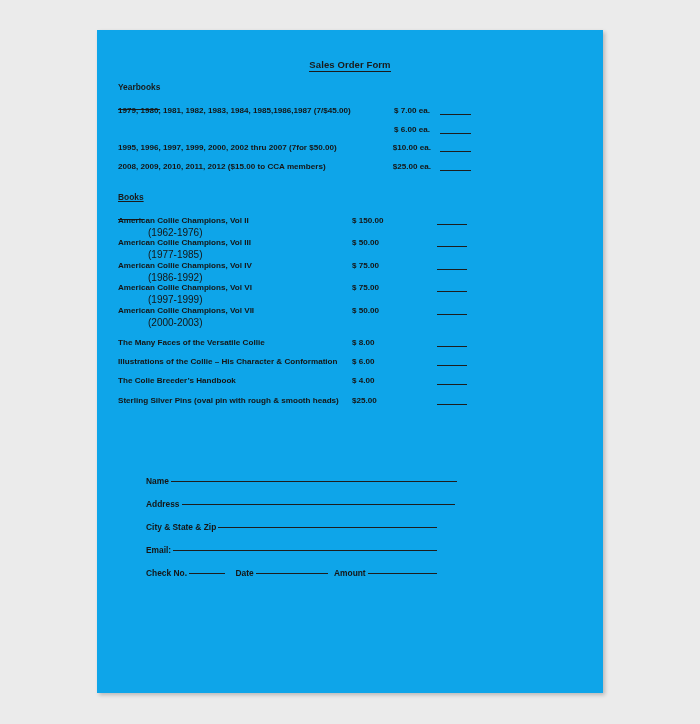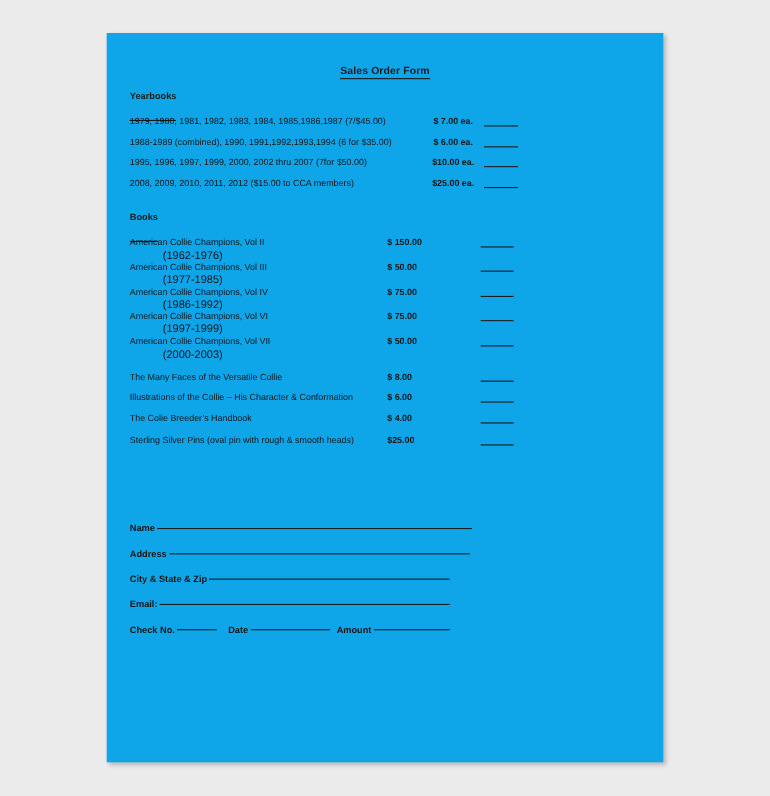--- a/index.html
+++ b/index.html
@@ -45,35 +45,35 @@
     left: 21px;
     font-size: 8.4px;
     font-weight: bold;
     color: #1a1a1a;
   }
   .section-head span {
     border-bottom: 1px solid #1a1a1a;
     padding-bottom: 17px;
   }
   #head-yearbooks { top: 52px; }
-  #head-books     { top: 162px; }
+  #head-books     { top: 162px; text-decoration: underline; }
 
   
   .row {
     position: absolute;
     left: 21px;
     width: 465px;
     height: 12px;
   }
   .row .label {
     position: absolute;
     left: 0;
     top: 0;
     font-size: 8.1px;
-    font-weight: normal;
+    font-weight: bold;
     color: #151515;
     white-space: nowrap;
   }
   .row .price {
     position: absolute;
     top: 0;
     font-size: 8.1px;
     font-weight: bold;
     color: #151515;
     white-space: nowrap;
@@ -107,20 +107,21 @@
   .field {
     position: absolute;
     left: 21px;
     height: 12px;
     white-space: nowrap;
   }
   .field .flabel {
     font-size: 8.4px;
     font-weight: bold;
     color: #151515;
+    margin-left: 28px;
   }
   .field .fline {
     display: inline-block;
     height: 0;
     border-bottom: 1.3px solid #1d1d1d;
     vertical-align: 2px;
     margin-left: 2px;
   }
   .ghost {
     position: absolute;
@@ -148,21 +149,20 @@
   <div class="section-head" id="head-yearbooks">
     <span>Yearbooks</span>
   </div>
 
   <div class="row yb" style="top:76px">
     <div class="label">1979, 1980, 1981, 1982, 1983, 1984, 1985,1986,1987 (7/$45.00)</div>
     <div class="price">$ 7.00 ea.</div>
     <div class="blank"></div>
   </div>
   <div class="row yb" style="top:95px">
-    <div class="label">1988-1989 (combined), 1990, 1991,1992,1993,1994 (6 for $35.00)</div>
     <div class="price">$ 6.00 ea.</div>
     <div class="blank"></div>
   </div>
   <div class="row yb" style="top:113px">
     <div class="label">1995, 1996, 1997, 1999, 2000, 2002 thru 2007 (7for $50.00)</div>
     <div class="price">$10.00 ea.</div>
     <div class="blank"></div>
   </div>
   <div class="row yb" style="top:132px">
     <div class="label">2008, 2009, 2010, 2011, 2012  ($15.00 to CCA members)</div>

